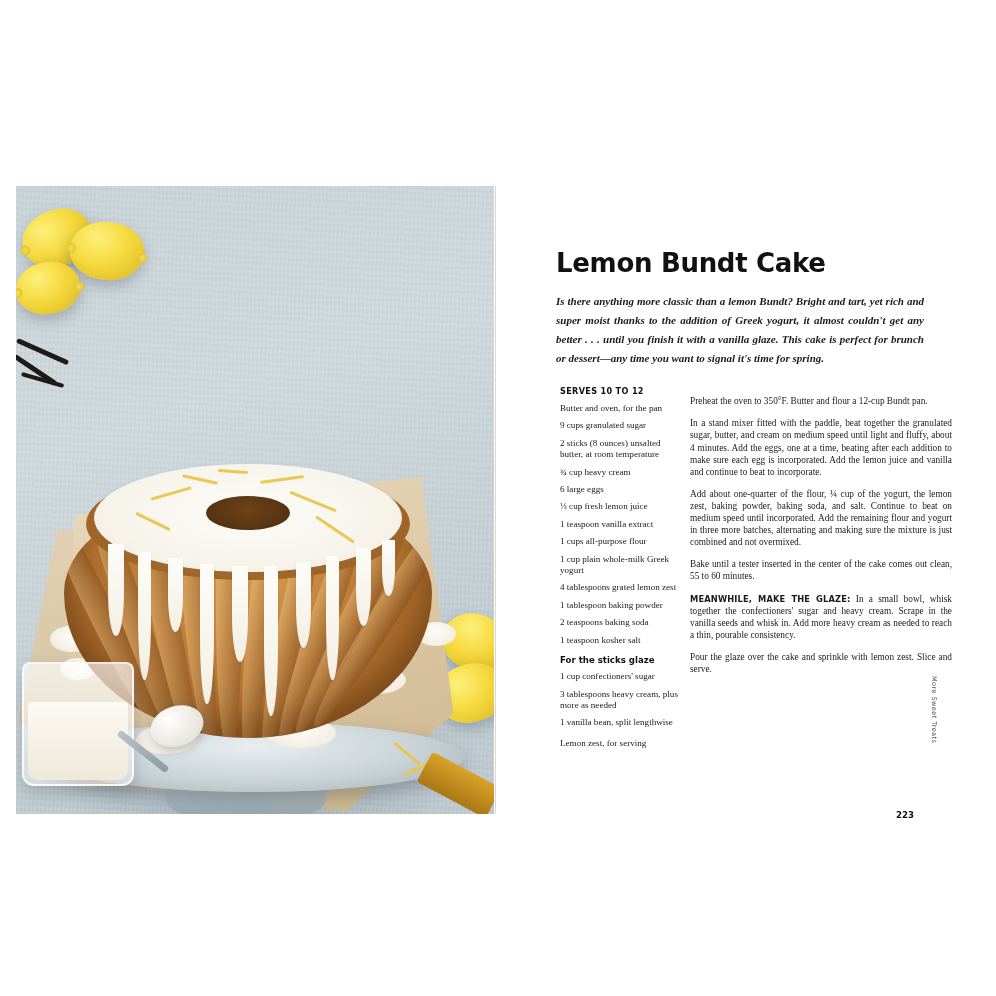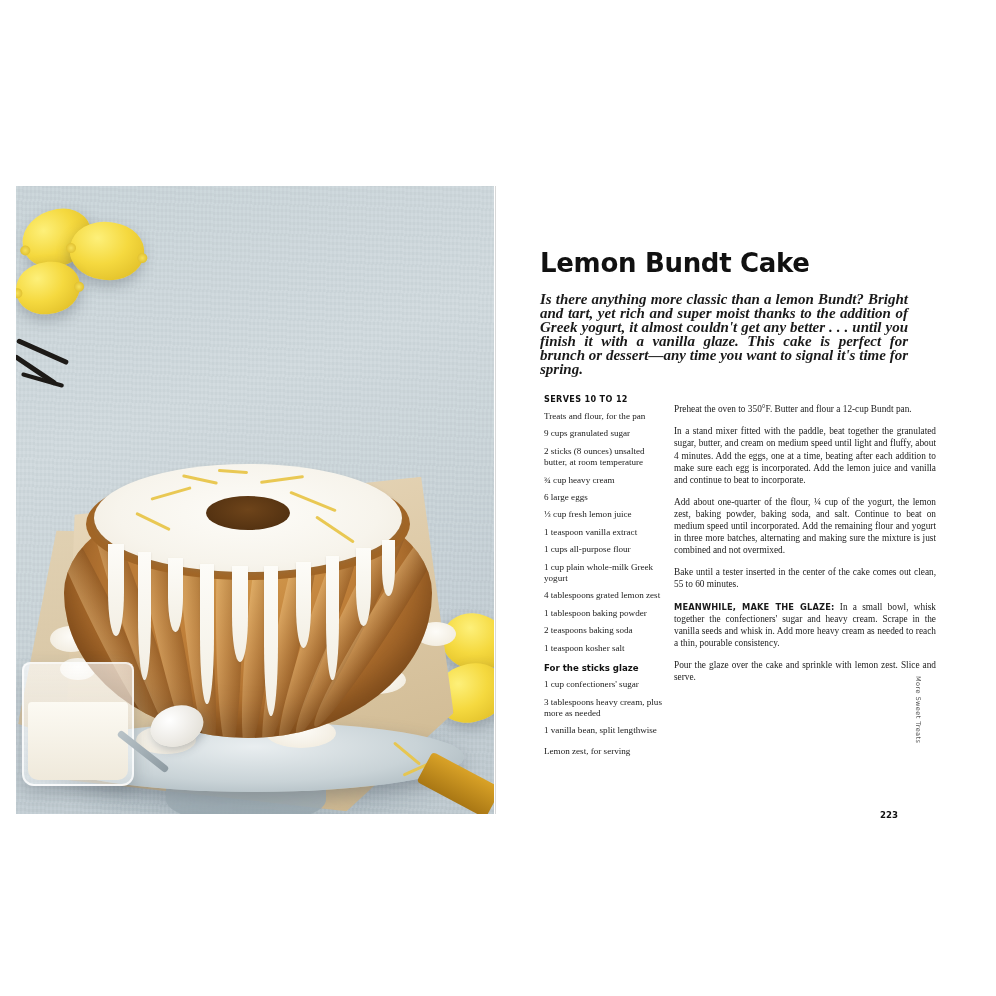--- a/index.html
+++ b/index.html
@@ -231,39 +231,39 @@
     left: 495px;
     top: 186px;
     width: 1px;
     height: 628px;
     background: #d8d8d8;
   }
 
   
   .text-page {
     position: absolute;
-    left: 540px;
+    left: 556px;
     top: 186px;
     width: 396px;
     height: 628px;
   }
   .recipe-title {
     font-family: "DejaVu Sans", sans-serif;
     font-weight: 700;
     font-size: 26px;
     letter-spacing: -0.3px;
     color: #111;
     margin: 62px 0 0 0;
   }
   .headnote {
     font-family: "Liberation Serif", serif;
     font-style: italic;
     font-weight: 700;
-    font-size: 15px;
-    line-height: 14px;
+    font-size: 11px;
+    line-height: 19px;
     color: #1a1a1a;
     margin: 14px 0 0 0;
     width: 368px;
     text-align: justify;
   }
   .columns {
     display: flex;
     margin-top: 18px;
     width: 396px;
     justify-content: flex-end;
@@ -423,21 +423,21 @@
 
     <h1 class="recipe-title">Lemon Bundt Cake</h1>
 
     <p class="headnote">Is there anything more classic than a lemon Bundt? Bright and tart, yet rich and super moist thanks to the addition of Greek yogurt, it almost couldn't get any better . . . until you finish it with a vanilla glaze. This cake is perfect for brunch or dessert—any time you want to signal it's time for spring.</p>
 
     <div class="columns">
 
       <div class="col-left">
         <div class="serves">SERVES 10 TO 12</div>
 
-        <div class="ing">Treats and flour, for the pan</div>
+        <div class="ing">Butter and oven, for the pan</div>
         <div class="ing">9 cups granulated sugar</div>
         <div class="ing">2 sticks (8 ounces) unsalted butter, at room temperature</div>
         <div class="ing">¾ cup heavy cream</div>
         <div class="ing">6 large eggs</div>
         <div class="ing">⅓ cup fresh lemon juice</div>
         <div class="ing">1 teaspoon vanilla extract</div>
         <div class="ing">1 cups all-purpose flour</div>
         <div class="ing">1 cup plain whole-milk Greek yogurt</div>
         <div class="ing">4 tablespoons grated lemon zest</div>
         <div class="ing">1 tablespoon baking powder</div>

